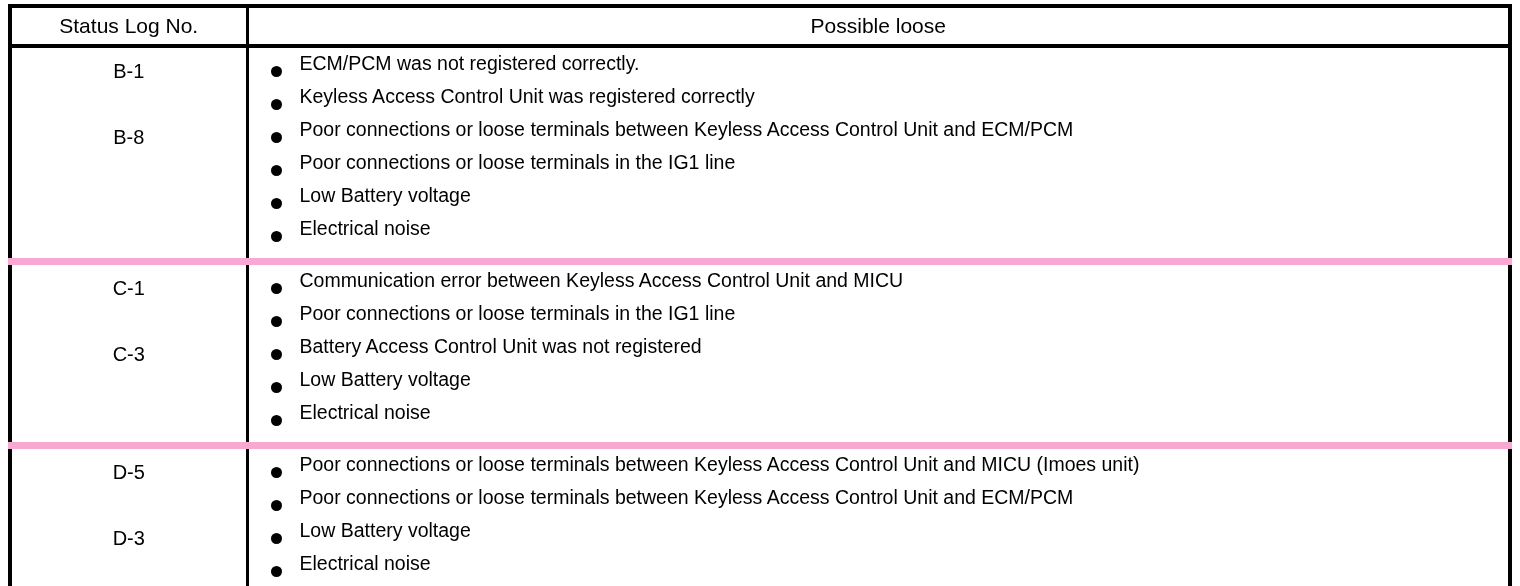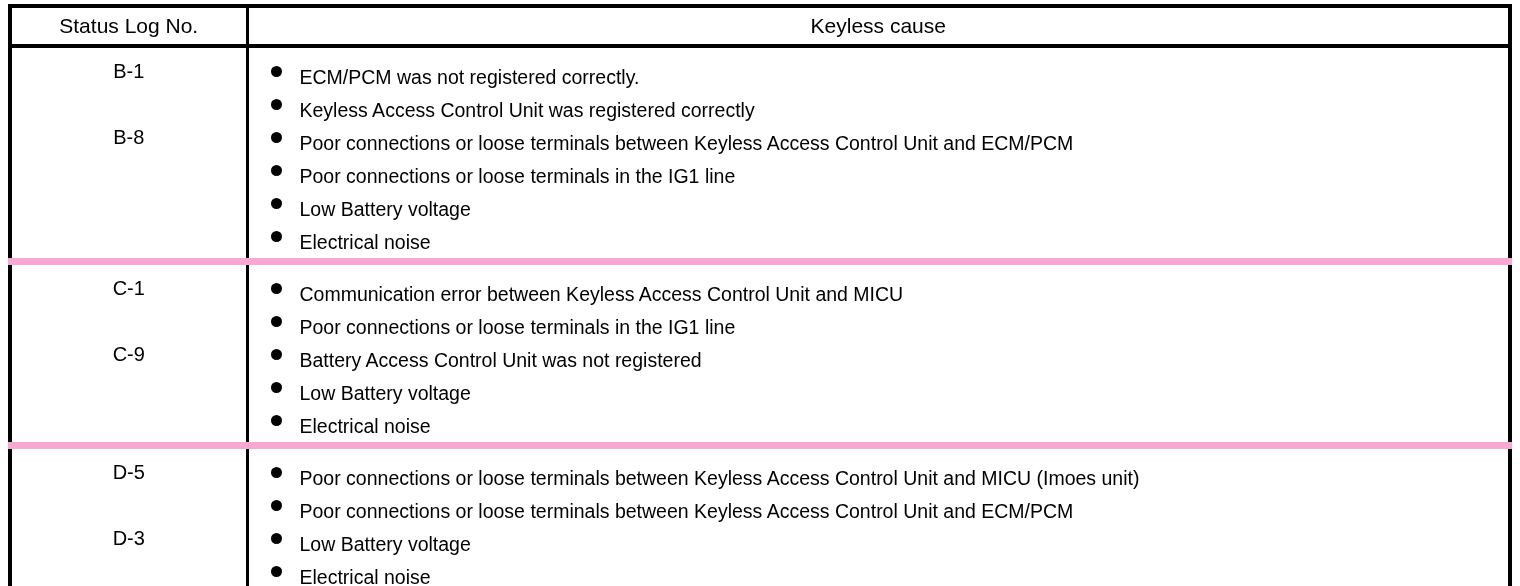--- a/index.html
+++ b/index.html
@@ -89,21 +89,21 @@
   
   ul.cause-list {
     list-style: none;
     margin: 0;
     padding: 6px 10px 6px 18px;
   }
   ul.cause-list li {
     position: relative;
     height: 33px;
     display: flex;
-    align-items: flex-end;
+    align-items: flex-start;
     font-size: 19.5px;
     line-height: 1;
     white-space: nowrap;
     padding-left: 33px;
   }
   ul.cause-list li .bullet-dot {
     position: absolute;
     left: 4px;
     top: 50%;
     width: 11px;
@@ -123,21 +123,21 @@
 <div class="sheet">
 
   <table class="fault-table">
     <colgroup>
       <col class="col-log">
       <col class="col-cause">
     </colgroup>
     <thead>
       <tr>
         <th class="th-log">Status Log No.</th>
-        <th class="th-cause">Keyless cause</th>
+        <th class="th-cause">Possible loose</th>
       </tr>
     </thead>
     <tbody id="table-body">
 
     <tr class="group-row">
           <td class="cell-log">
             <div class="log-stack">
               <div class="log-entry">B-1</div>
               <div class="log-entry blank">&nbsp;</div>
               <div class="log-entry">B-8</div>
@@ -173,21 +173,21 @@
                 <span class="cause-text">Electrical noise</span>
               </li>
             </ul>
           </td>
         </tr>
         <tr class="group-row">
           <td class="cell-log">
             <div class="log-stack">
               <div class="log-entry">C-1</div>
               <div class="log-entry blank">&nbsp;</div>
-              <div class="log-entry">C-9</div>
+              <div class="log-entry">C-3</div>
               <div class="log-entry blank">&nbsp;</div>
               <div class="log-entry blank">&nbsp;</div>
             </div>
           </td>
           <td class="cell-cause">
             <ul class="cause-list">
               <li>
                 <span class="bullet-dot"></span>
                 <span class="cause-text">Communication error between Keyless Access Control Unit and MICU</span>
               </li>

